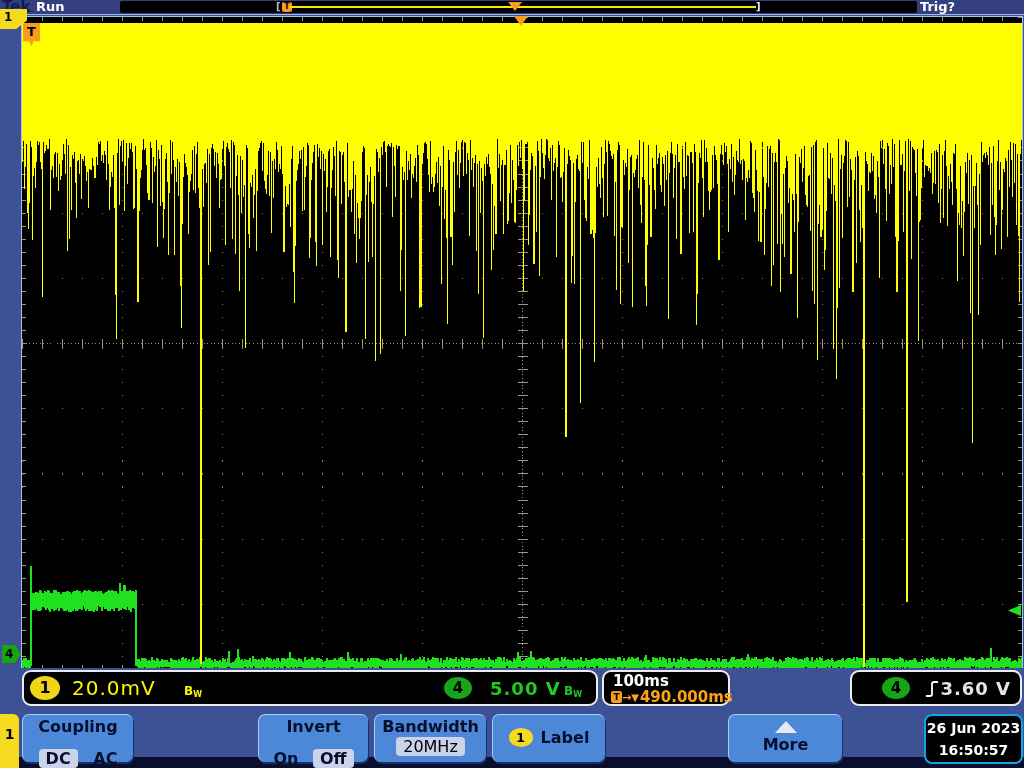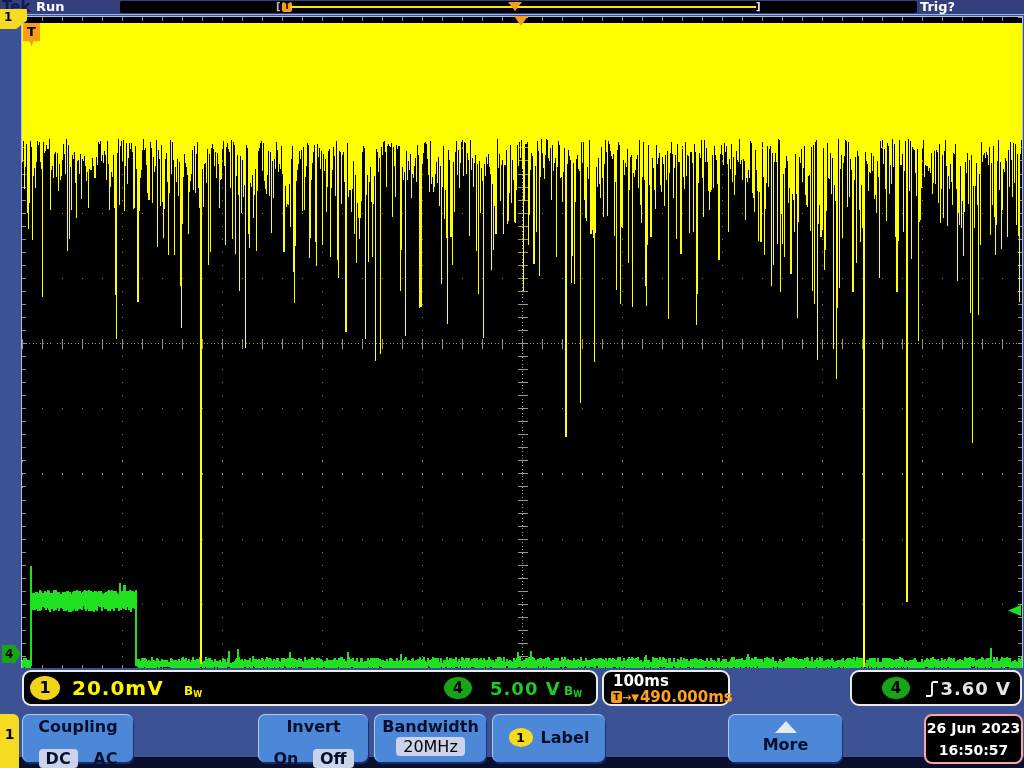--- a/index.html
+++ b/index.html
@@ -43,21 +43,21 @@
   .statusbar{position:absolute;left:0;top:668px;width:1024px;height:44px;background:#3D5294;}
   .sbox{position:absolute;top:2px;height:36px;background:#000;border:2px solid #ECECEC;border-radius:9px;}
   .sbox1{left:22px;width:576px;}
   .sbox2{left:602px;width:128px;padding-left:48px;}
   .sbox3{left:737px;width:106px;}
   .sbox4{left:850px;width:172px;}
   .badge{position:absolute;border-radius:50%;color:#000;font-weight:bold;text-align:center;}
   .badge-ch1{left:6px;top:4px;width:30px;height:24px;background:#EFD417;font-size:16px;line-height:24px;}
   .badge-ch4{left:420px;top:5px;width:28px;height:22px;background:#17A517;font-size:15px;line-height:22px;}
   .badge-trig{left:30px;top:5px;width:28px;height:22px;background:#17A517;font-size:15px;line-height:22px;position:absolute;border-radius:50%;color:#000;font-weight:bold;text-align:center;}
-  .ch1-scale{position:absolute;left:48px;top:4px;color:#FFF400;font-size:20px;font-weight:bold;letter-spacing:1px;}
+  .ch1-scale{position:absolute;left:48px;top:4px;color:#FFF400;font-size:20px;font-weight:normal;letter-spacing:1px;}
   .bw{position:absolute;font-weight:bold;}
   .bw .b{font-size:12px;}  .bw .w{font-size:8px;vertical-align:-2px;}
   .bw-ch1{left:160px;top:8px;color:#FFF400;}
   .bw-ch4{left:540px;top:8px;color:#1FCB1F;}
   .ch4-scale{position:absolute;left:466px;top:6px;color:#1FCB1F;font-size:18px;font-weight:bold;letter-spacing:1px;}
   .h-scale{position:absolute;left:9px;top:0px;color:#FFFFFF;font-size:15px;font-weight:bold;}
   .h-delay{position:absolute;left:7px;top:16px;color:#FFA21E;font-size:15px;font-weight:bold;display:flex;align-items:center;}
   .h-delay .tbadge{width:11px;height:12px;background:#F89C1C;border-radius:2px;color:#000;font-size:9px;font-weight:bold;
       text-align:center;line-height:12px;display:inline-block;}
   .h-delay .ar{font-size:11px;margin:0 0px;}
@@ -85,21 +85,21 @@
   .sk-invert{left:258px;width:110px;}
   .sk-bandwidth{left:374px;width:112px;justify-content:flex-start;gap:1px;}
   .sk-label{left:492px;width:113px;justify-content:center;}
   .sk-more{left:728px;width:114px;justify-content:center;gap:2px;}
   .label-row{display:flex;align-items:center;gap:8px;color:#06102E;font-size:16px;font-weight:bold;}
   .label-badge{width:24px;height:19px;background:#F5DB1F;border-radius:50%;color:#000;font-size:13px;
       font-weight:bold;text-align:center;line-height:19px;}
   .more-tri{width:0;height:0;border-left:11px solid transparent;border-right:11px solid transparent;
       border-bottom:12px solid #E4E9F4;}
   .more-title{color:#06102E;font-size:16px;font-weight:bold;}
-  .datebox{position:absolute;left:924px;top:2px;width:99px;height:50px;background:#000;border:2px solid #fca5a5;
+  .datebox{position:absolute;left:924px;top:2px;width:99px;height:50px;background:#000;border:2px solid #0ea5e9;
       border-radius:8px;color:#FFFFFF;font-size:14px;font-weight:bold;text-align:center;line-height:22px;padding-top:1px;}
 </style>
 </head>
 <body>
 
 <div class="screen">
 
   <div class="topbar">
     <span class="tek-logo">Tek</span>
     <span class="acq-status">Run</span>

